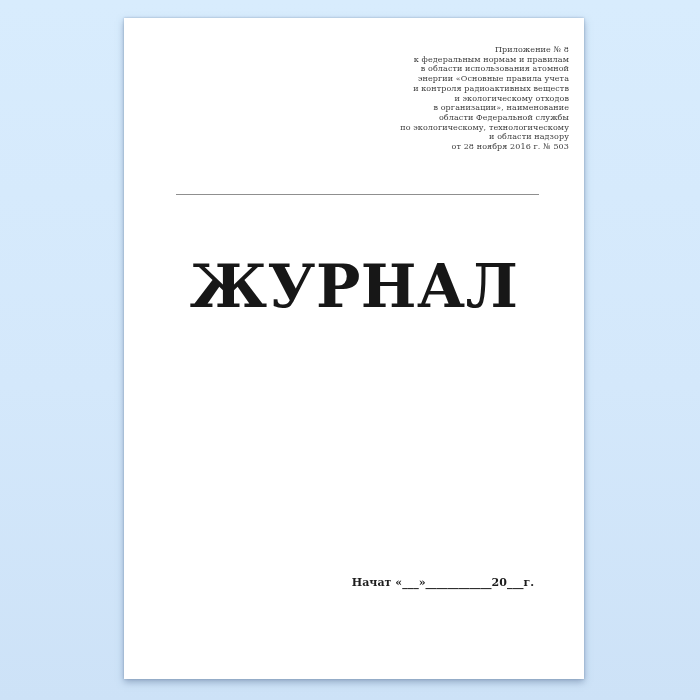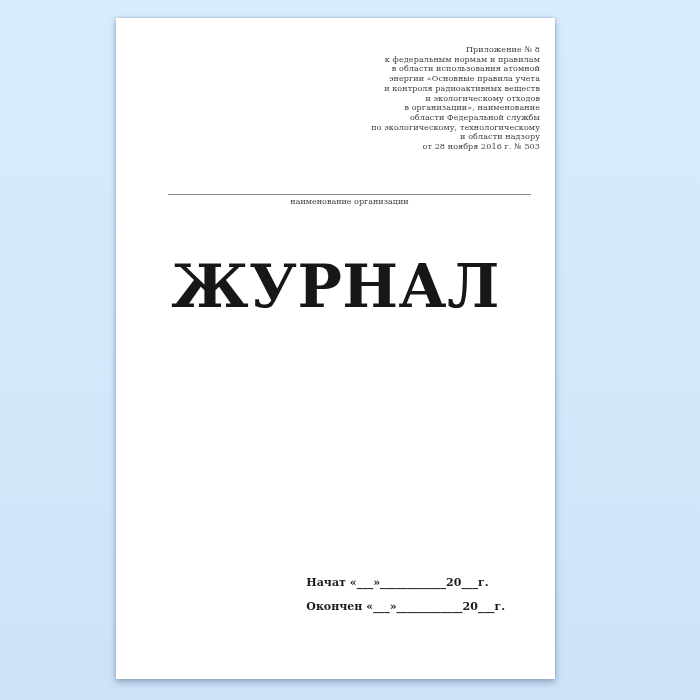--- a/index.html
+++ b/index.html
@@ -13,27 +13,28 @@
   }
   .stage {
     position: relative;
     width: 700px;
     height: 700px;
     overflow: hidden;
     background: linear-gradient(180deg, #d8ecfd 0%, #d4e8fb 55%, #cde2f7 100%);
   }
   .sheet {
     position: absolute;
-    left: 116px;
+    left: 124px;
     top: 18px;
     width: 439px;
     height: 661px;
     background: #ffffff;
     box-shadow: 0 3px 7px rgba(92, 118, 153, 0.55),
                 0 0 2px rgba(92, 118, 153, 0.45);
+    padding-left: 21px;
   }
   .appendix {
     position: absolute;
     top: 27px;
     right: 15px;
     text-align: right;
     font-size: 8px;
     line-height: 9.7px;
     color: #3d3d3d;
     letter-spacing: 0.1px;
@@ -110,30 +111,26 @@
       <div>и экологическому отходов</div>
       <div>в организации», наименование</div>
       <div>области Федеральной службы</div>
       <div>по экологическому, технологическому</div>
       <div>и области надзору</div>
       <div>от 28 ноября 2016 г. № 503</div>
     </div>
 
     <div class="org-block">
       <div class="org-line"></div>
-      <div class="org-caption">наименование организации</div>
     </div>
 
     <div class="title-block">
       <div class="title">ЖУРНАЛ</div>
     </div>
 
     <div class="dates">
       <div class="date-row">
         <span class="date-label">Начат</span><span>«___»____________20___г.</span>
       </div>
-      <div class="date-row">
-        <span class="date-label">Окончен</span><span>«___»____________20___г.</span>
-      </div>
     </div>
 
   </div>
 </div>
 
 </body></html>

